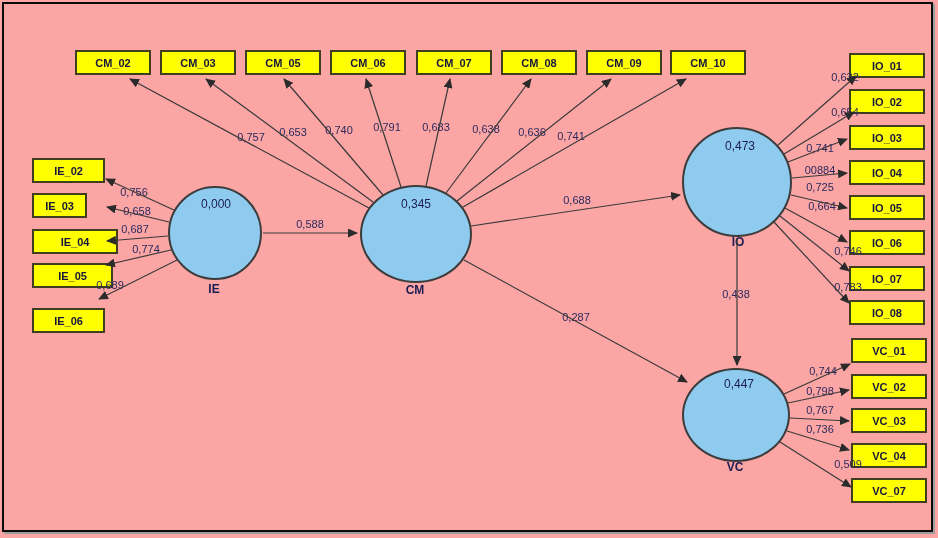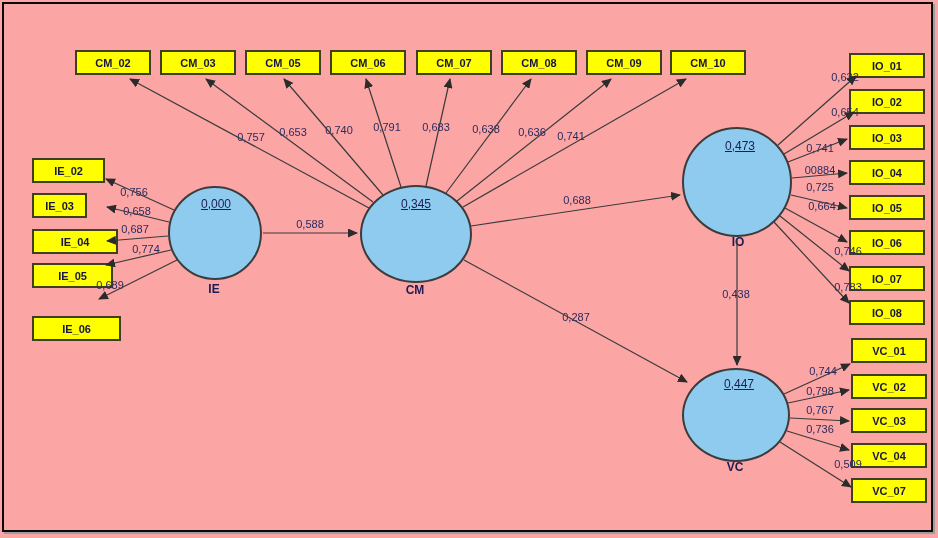--- a/index.html
+++ b/index.html
@@ -8,21 +8,21 @@
   .frame{position:absolute;left:2px;top:2px;right:5px;bottom:6px;border:2px solid #0a0a0a;
          box-shadow:2px 2px 0 #9e9e9e;z-index:0;}
   .box{position:absolute;width:76px;height:25px;background:#ffff00;border:2px solid #3f3f1f;
        display:flex;align-items:center;justify-content:center;font-size:11px;font-weight:bold;
        color:#16163f;z-index:1;box-sizing:border-box;}
   .circle{position:absolute;background:#8fcbef;border:2px solid #3c3c3c;border-radius:50%;
           z-index:1;box-sizing:border-box;}
   .num{position:absolute;transform:translate(-50%,-50%);font-size:11px;color:#2a2a5e;
        white-space:nowrap;z-index:2;}
   .rsq{position:absolute;transform:translate(-50%,-50%);font-size:12px;color:#1c1c52;
-       white-space:nowrap;z-index:2;text-decoration:underline;}
+       white-space:nowrap;z-index:2;}
   .cname{position:absolute;transform:translate(-50%,-50%);font-size:12px;font-weight:bold;
          color:#1c1c52;white-space:nowrap;z-index:2;}
   .arrows{position:absolute;left:0;top:0;z-index:3;pointer-events:none;}
 </style>
 </head>
 <body>
 
 <div class="stage">
   <div class="frame"></div>
 
@@ -32,21 +32,21 @@
   <div class="box" style="left:330px;top:50px">CM_06</div>
   <div class="box" style="left:416px;top:50px">CM_07</div>
   <div class="box" style="left:501px;top:50px">CM_08</div>
   <div class="box" style="left:586px;top:50px">CM_09</div>
   <div class="box" style="left:670px;top:50px">CM_10</div>
 
   <div class="box" style="left:32px;top:158px;width:73px">IE_02</div>
   <div class="box" style="left:32px;top:193px;width:55px">IE_03</div>
   <div class="box" style="left:32px;top:229px;width:86px">IE_04</div>
   <div class="box" style="left:32px;top:263px;width:81px">IE_05</div>
-  <div class="box" style="left:32px;top:316px;width:89px">IE_06</div>
+  <div class="box" style="left:32px;top:308px;width:73px">IE_06</div>
 
   <div class="box" style="left:849px;top:53px">IO_01</div>
   <div class="box" style="left:849px;top:89px">IO_02</div>
   <div class="box" style="left:849px;top:125px">IO_03</div>
   <div class="box" style="left:849px;top:160px">IO_04</div>
   <div class="box" style="left:849px;top:195px">IO_05</div>
   <div class="box" style="left:849px;top:230px">IO_06</div>
   <div class="box" style="left:849px;top:266px">IO_07</div>
   <div class="box" style="left:849px;top:300px">IO_08</div>
 

